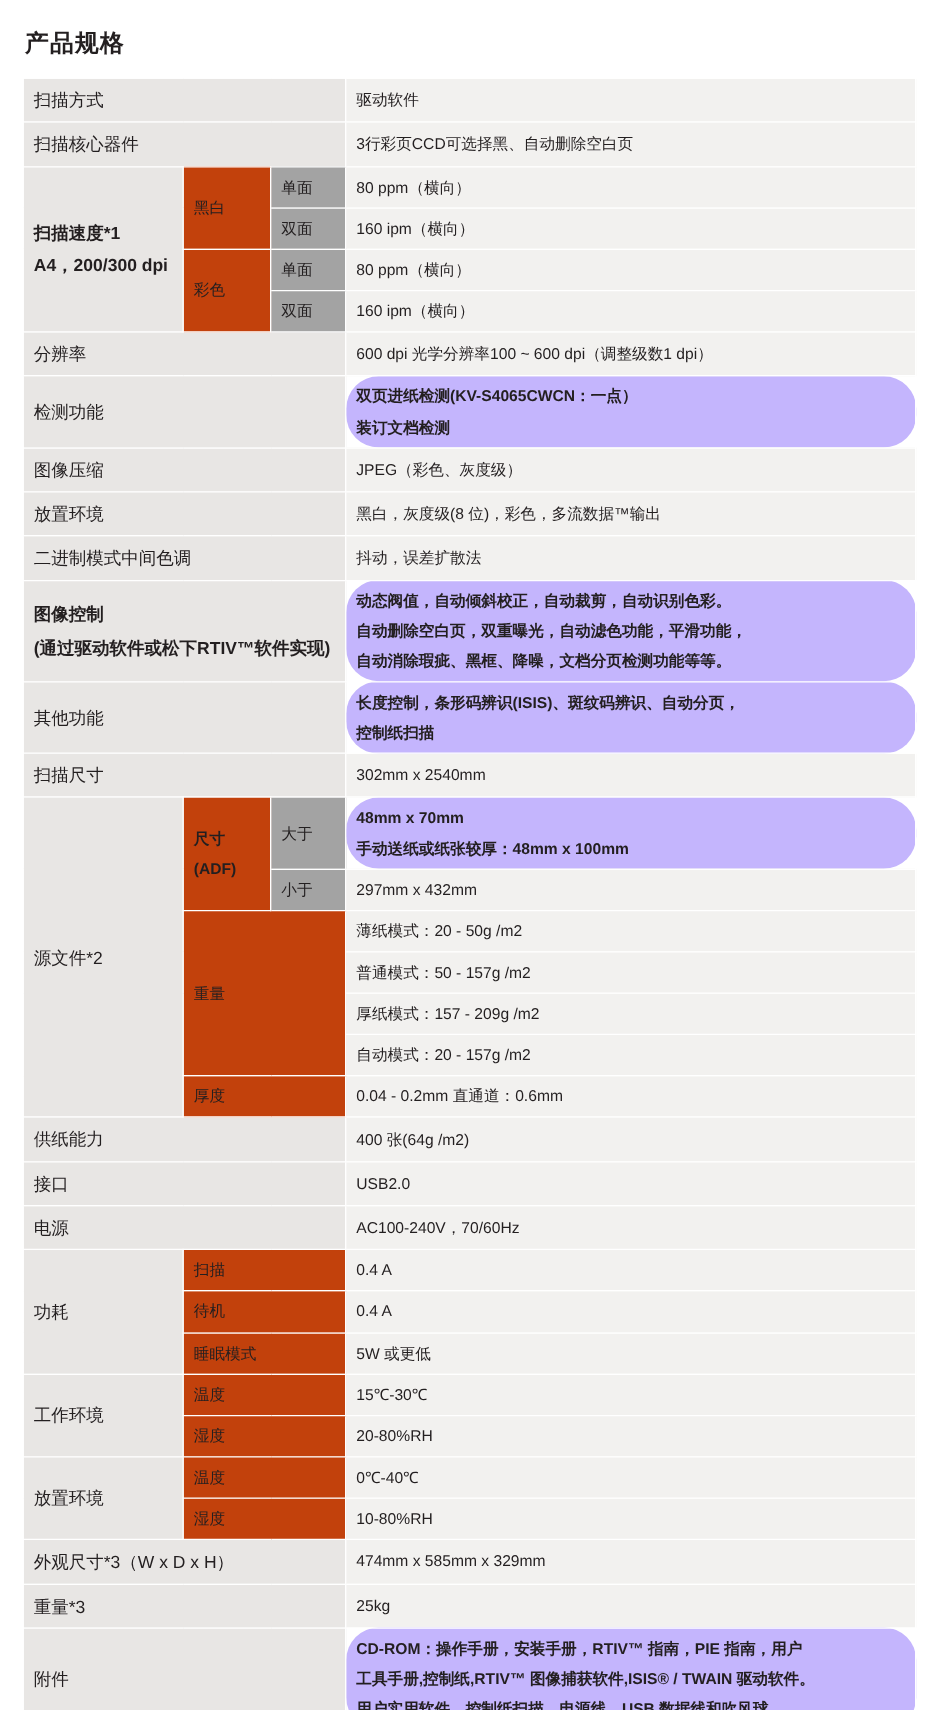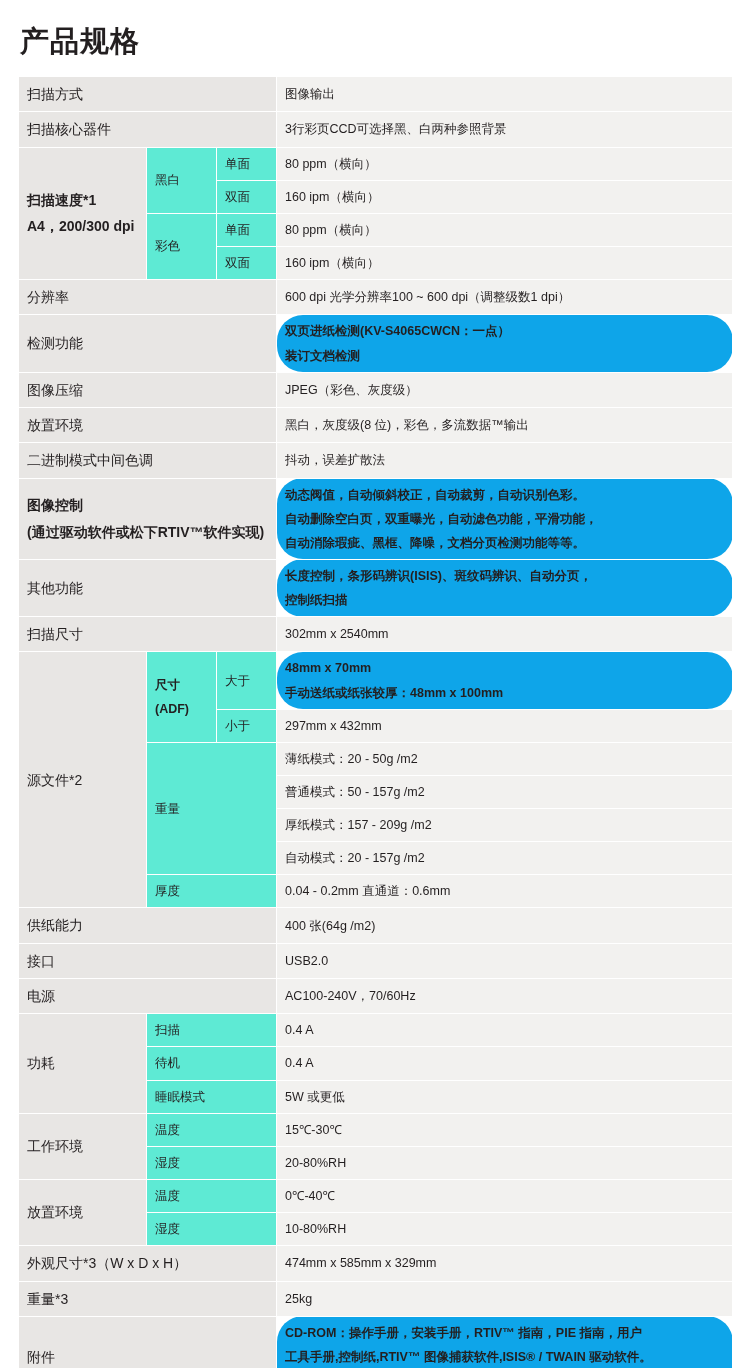--- a/index.html
+++ b/index.html
@@ -12,21 +12,21 @@
   body {
     width: 750px;
     min-height: 1368px;
     color: #231f20;
   }
   .page {
     width: 750px;
     padding: 18px 18px 10px 18px;
   }
   .page-title {
-    font-size: 29px;
+    font-size: 19px;
     font-weight: bold;
     letter-spacing: 1px;
     margin: 4px 0 14px 2px;
     color: #231f20;
   }
   table.spec {
     width: 714px;
     border-collapse: collapse;
     table-layout: fixed;
     font-size: 12.5px;
@@ -36,31 +36,31 @@
     padding: 7px 8px;
     vertical-align: middle;
     line-height: 1.45;
     color: #231f20;
   }
   td.lbl {
     background: #e8e6e4;
     font-size: 14px;
   }
   td.lbl2 {
-    background: #5eead4;
+    background: #c2410c;
   }
   td.lbl3 {
-    background: #5eead4;
+    background: #a3a3a3;
     margin-left: 12px;
   }
   td.val {
     background: #f2f1ef;
   }
   td.val-multi {
-    background: #0ea5e9;
+    background: #c4b5fd;
     border-radius: 26px;
   }
   .line { display: block; font-weight: bold; }
   .line + .line { margin-top: 6px; }
 </style>
 </head>
 <body>
 
 <div class="page">
   <div class="page-title">产品规格</div>
@@ -68,25 +68,25 @@
   <table class="spec">
     <colgroup>
       <col style="width:128px">
       <col style="width:70px">
       <col style="width:60px">
       <col style="width:456px">
     </colgroup>
     <tbody>
       <tr>
         <td class="lbl" colspan="3">扫描方式</td>
-        <td class="val">图像输出</td>
+        <td class="val">驱动软件</td>
       </tr>
       <tr>
         <td class="lbl" colspan="3">扫描核心器件</td>
-        <td class="val">3行彩页CCD可选择黑、白两种参照背景</td>
+        <td class="val">3行彩页CCD可选择黑、自动删除空白页</td>
       </tr>
 
       <tr>
         <td class="lbl" rowspan="4">
           <span class="line">扫描速度*1</span>
           <span class="line">A4，200/300 dpi</span>
         </td>
         <td class="lbl2" rowspan="2">黑白</td>
         <td class="lbl3">单面</td>
         <td class="val">80 ppm（横向）</td>

